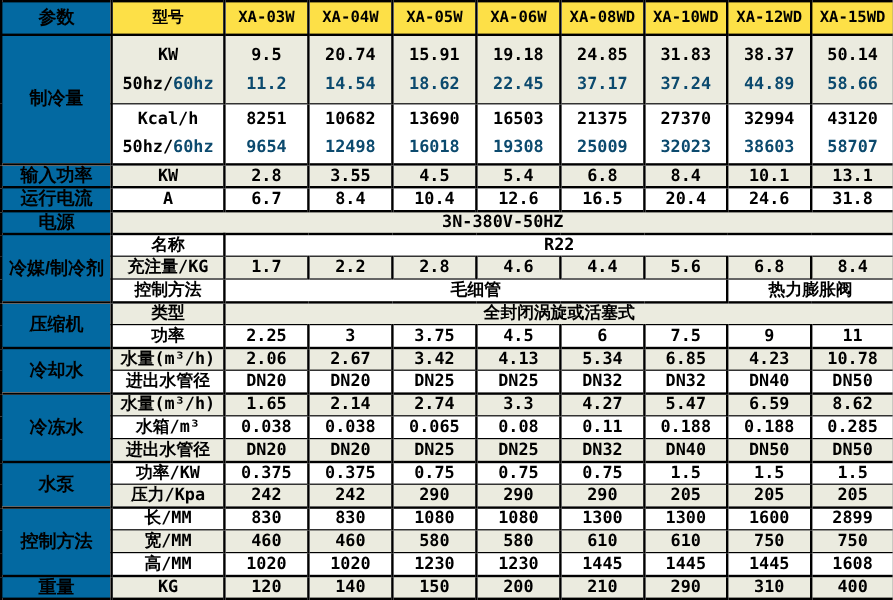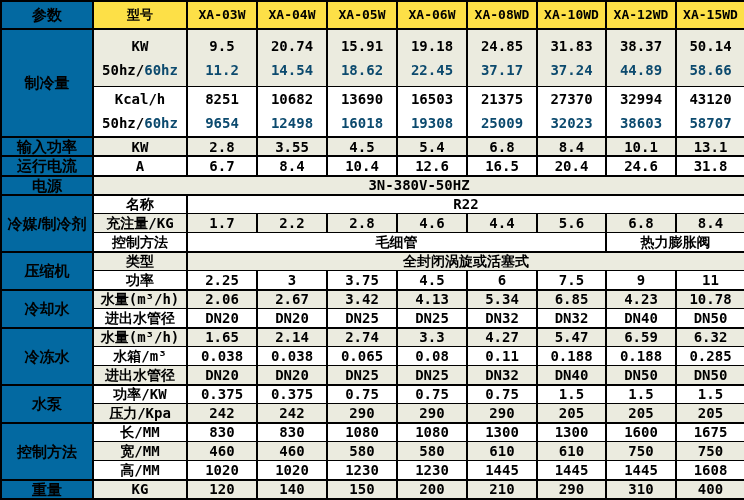--- a/index.html
+++ b/index.html
@@ -235,21 +235,21 @@
   <tr class="beige h-std gt">
     <th class="param" rowspan="3">冷冻水</th>
     <td class="sub">水量(m³/h)</td>
   <td>1.65</td>
         <td>2.14</td>
         <td>2.74</td>
         <td>3.3</td>
         <td>4.27</td>
         <td>5.47</td>
         <td>6.59</td>
-        <td>6.32</td>
+        <td>8.62</td>
       </tr>
 
   <tr class="h-std">
     <td class="sub">水箱/m³</td>
   <td>0.038</td>
         <td>0.038</td>
         <td>0.065</td>
         <td>0.08</td>
         <td>0.11</td>
         <td>0.188</td>
@@ -297,21 +297,21 @@
   <tr class="h-std gt">
     <th class="param" rowspan="3">控制方法</th>
     <td class="sub">长/MM</td>
   <td>830</td>
         <td>830</td>
         <td>1080</td>
         <td>1080</td>
         <td>1300</td>
         <td>1300</td>
         <td>1600</td>
-        <td>1675</td>
+        <td>2899</td>
       </tr>
 
   <tr class="beige h-std">
     <td class="sub">宽/MM</td>
   <td>460</td>
         <td>460</td>
         <td>580</td>
         <td>580</td>
         <td>610</td>
         <td>610</td>

